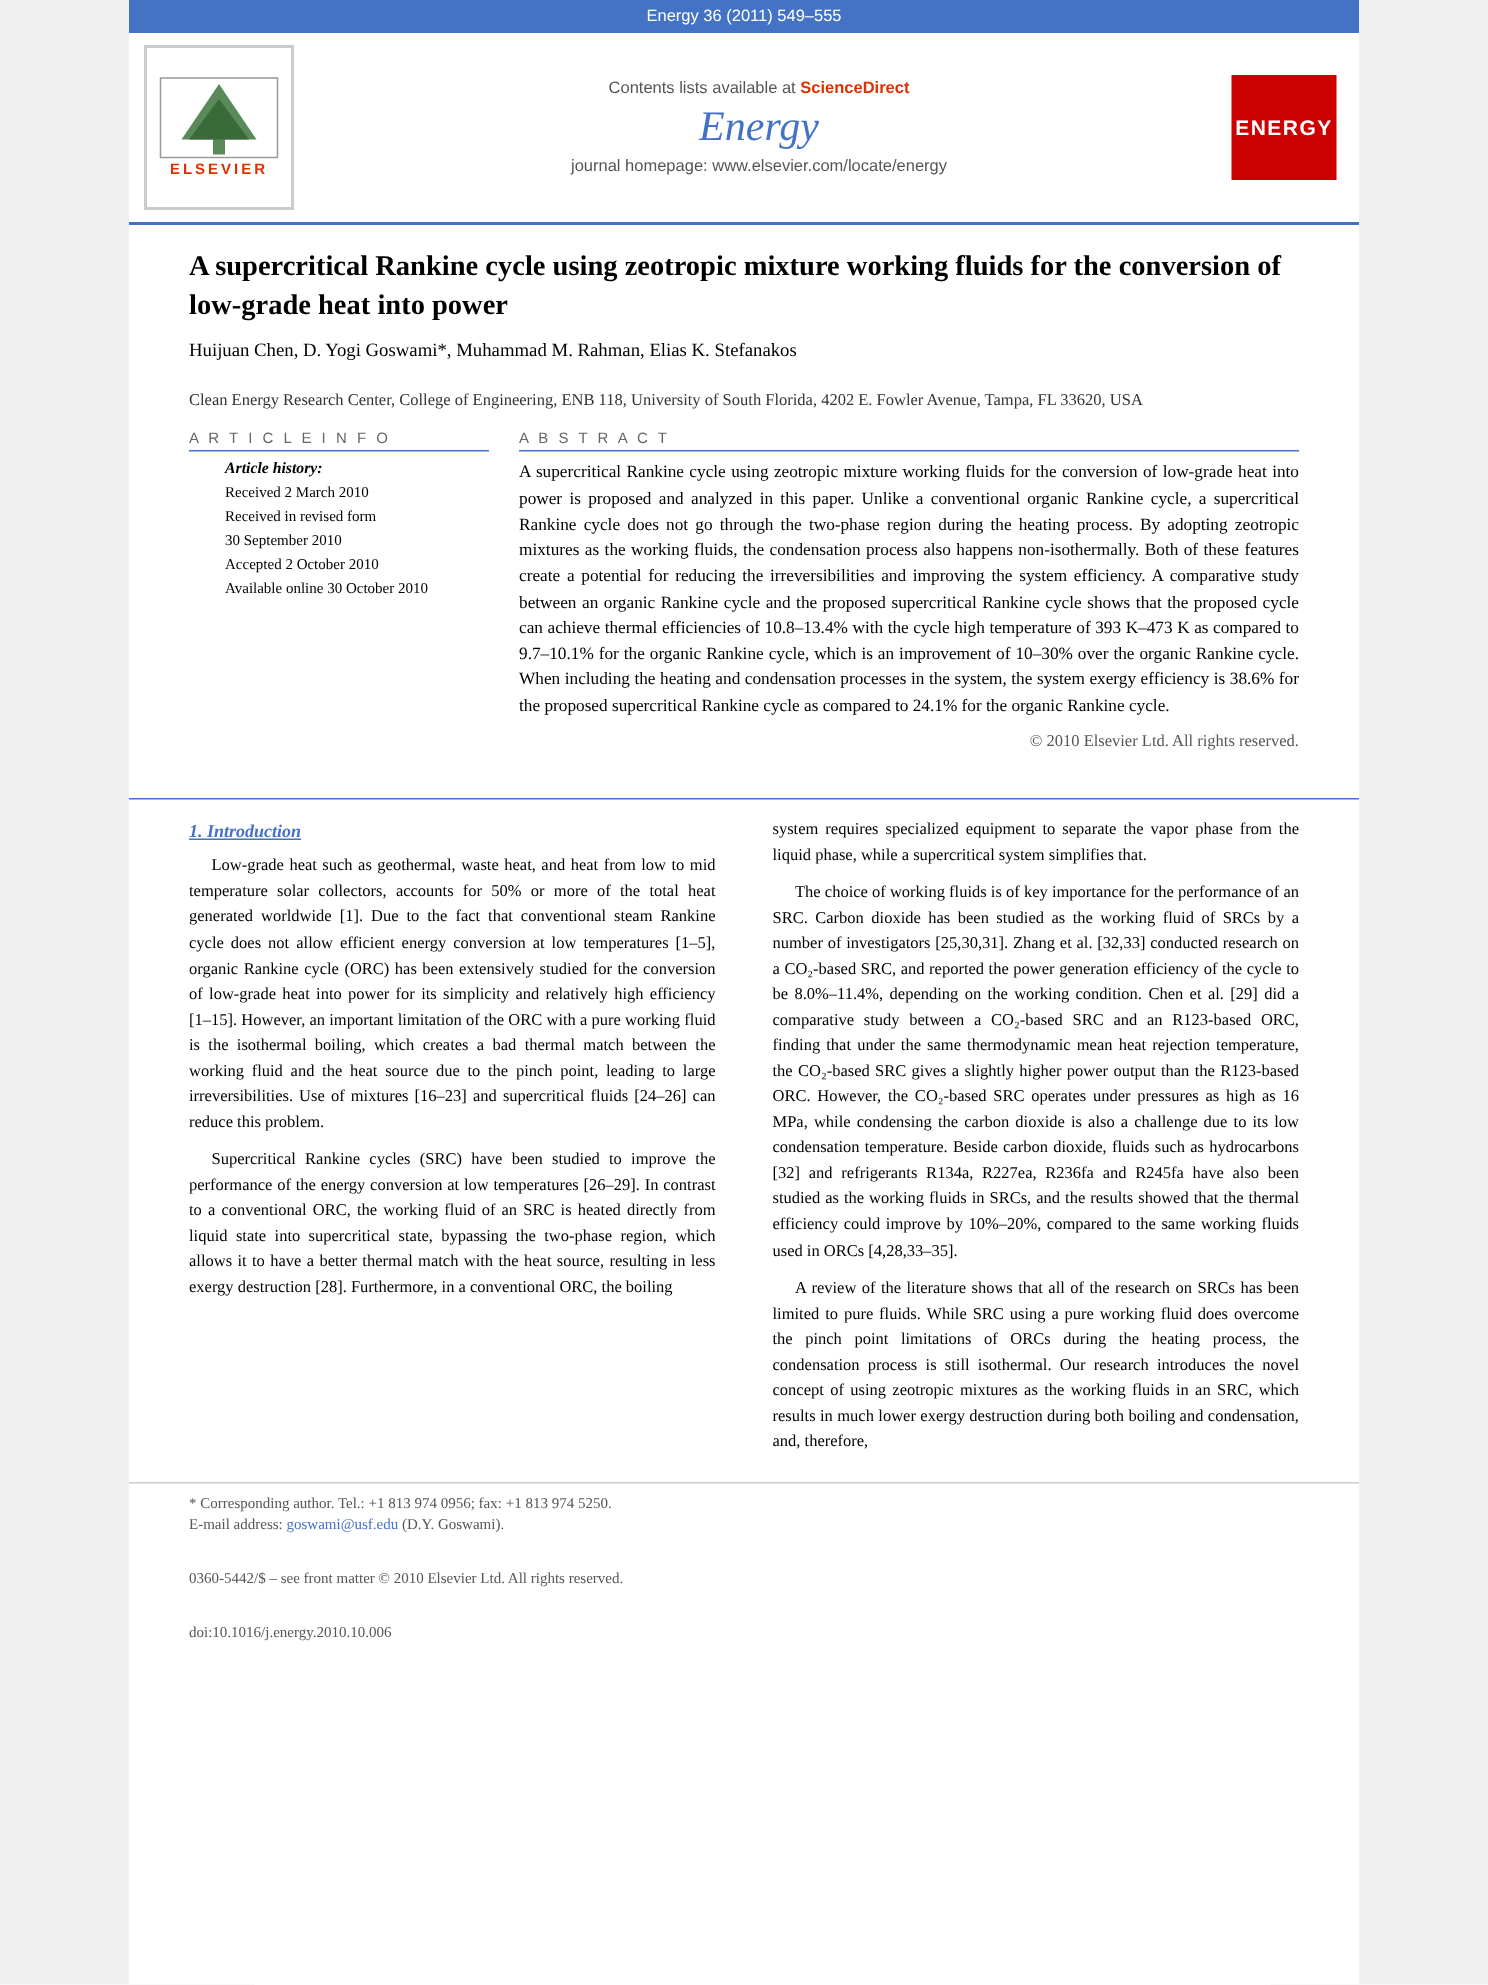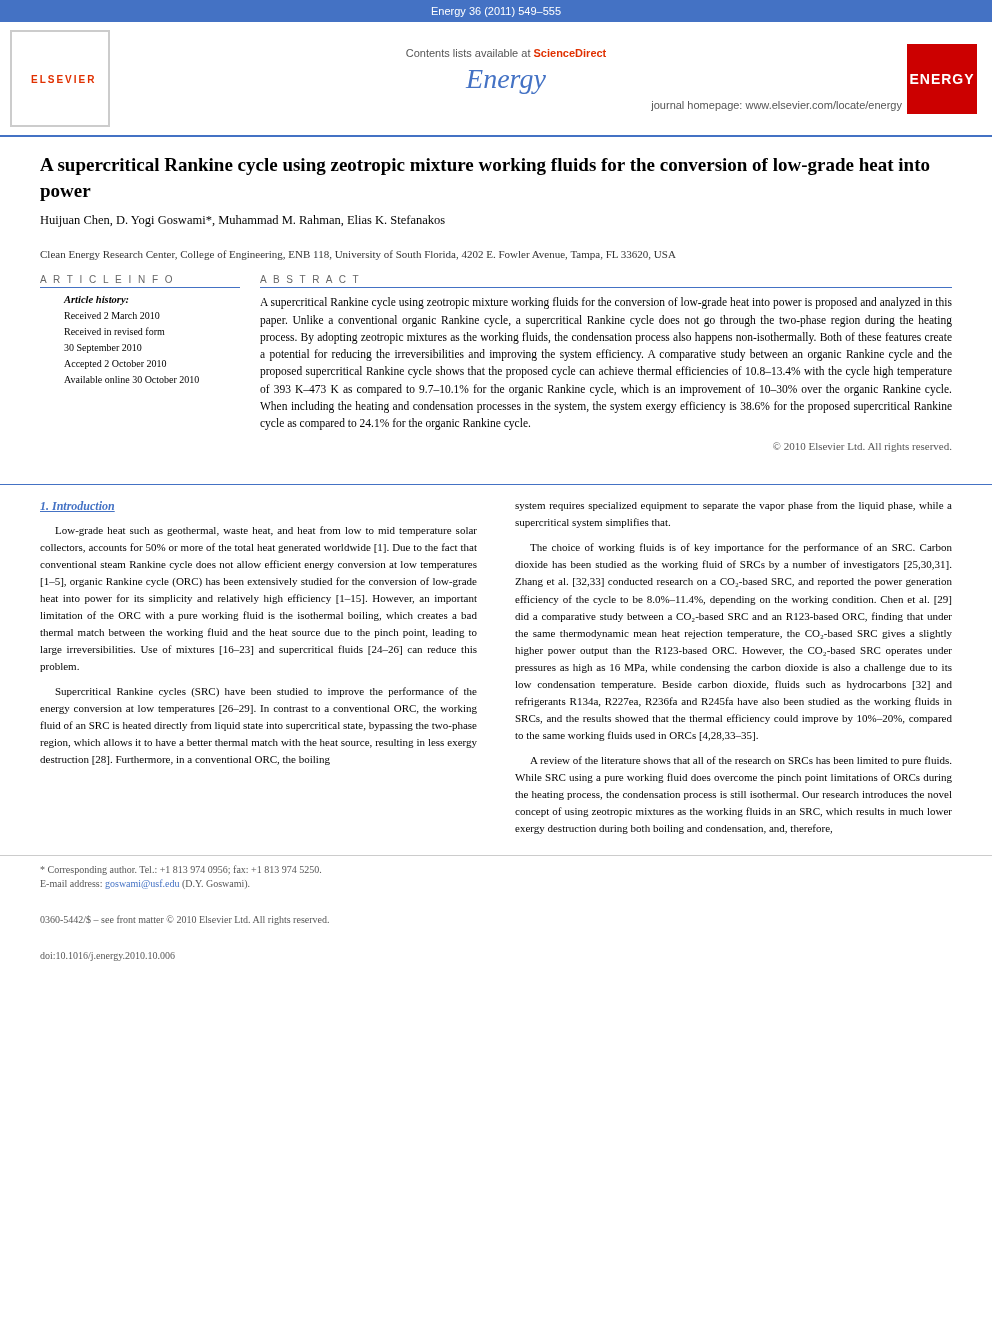--- a/index.html
+++ b/index.html
@@ -3,21 +3,21 @@
   <meta charset="utf-8">
   <style>
     * { margin: 0; padding: 0; box-sizing: border-box; }
     body {
       background: #f0f0f0;
       font-family: 'Times New Roman', Times, serif;
       font-size: 13px;
       color: #000;
     }
     .page {
-      width: 992px;
+      width: 820px;
       min-height: 1323px;
       background: #fff;
       margin: 0 auto;
       padding: 0;
     }
     
     .top-bar {
       background: #4472c4;
       text-align: center;
       padding: 5px 0;
@@ -33,21 +33,21 @@
       padding: 8px 10px;
     }
     .elsevier-logo {
       width: 100px;
       flex-shrink: 0;
     }
     .elsevier-logo-box {
       border: 2px solid #ccc;
       padding: 19px;
       display: flex;
-      flex-direction: row;
+      flex-direction: column;
       align-items: center;
     }
     .elsevier-tree {
       width: 80px;
       height: 55px;
     }
     .elsevier-text {
       font-size: 10px;
       color: #e03000;
       font-weight: bold;
@@ -73,21 +73,20 @@
       font-size: 28px;
       font-style: italic;
       color: #4472c4;
       font-family: 'Times New Roman', serif;
       margin-bottom: 4px;
     }
     .journal-homepage-line {
       font-size: 11px;
       color: #555;
       font-family: Arial, sans-serif;
-      text-align: right;
     }
     .journal-logo-right {
       width: 80px;
       flex-shrink: 0;
       display: flex;
       align-items: center;
       justify-content: center;
     }
     .energy-logo-box {
       background: #c00;

